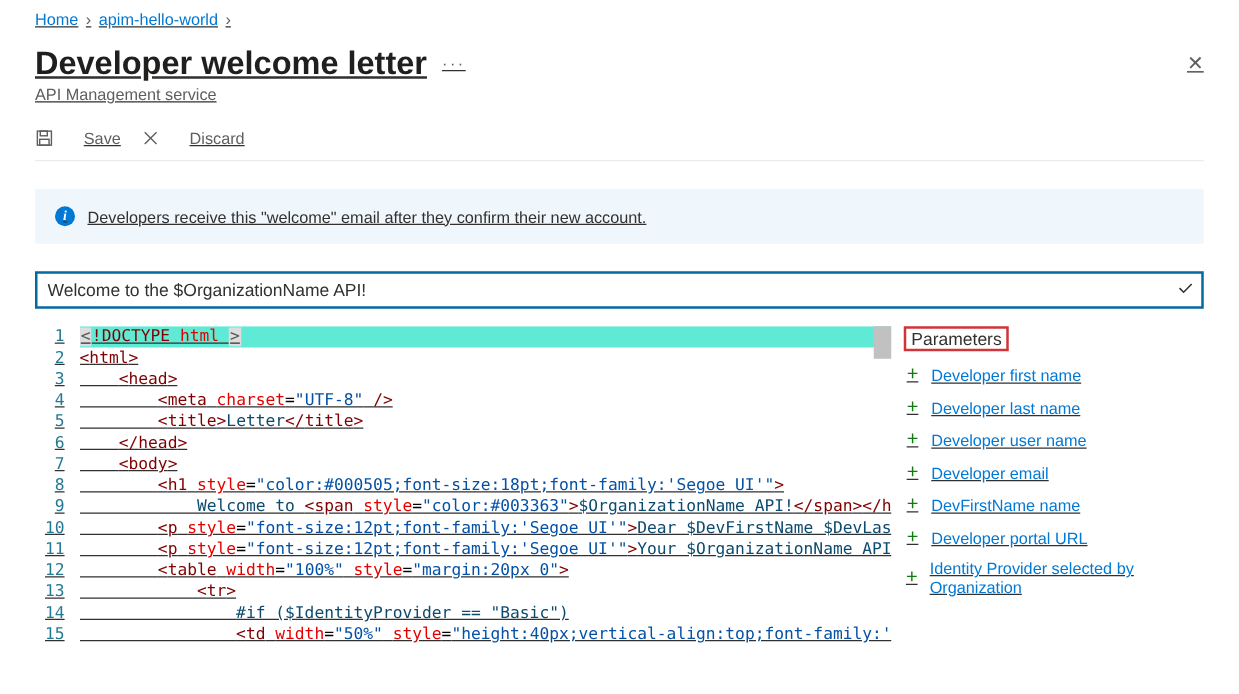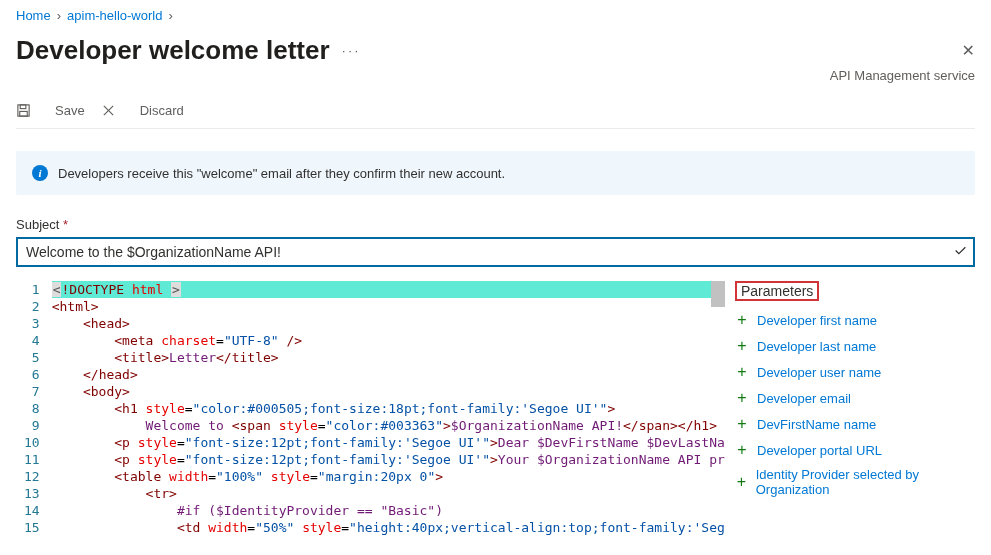--- a/index.html
+++ b/index.html
@@ -1,24 +1,24 @@
 <!DOCTYPE html>
 <html><head>
 <meta charset="utf-8">
 <style>
 * { margin: 0; padding: 0; box-sizing: border-box; }
 body { font-family: "Segoe UI", -apple-system, sans-serif; font-size: 13px; color: #323130; background: #fff; }
-.page { padding: 8px 16px; }
+.page { padding: 8px 28px; text-decoration: underline; }
 .breadcrumb { display: flex; align-items: center; gap: 6px; color: #0078d4; font-size: 13px; margin-bottom: 12px; }
 .breadcrumb .sep { color: #605e5c; }
 .title-row { display: flex; align-items: center; gap: 12px; margin-bottom: 2px; }
 .title { font-size: 26px; font-weight: 600; color: #201f1e; }
 .ellipsis { color: #605e5c; font-size: 13px; letter-spacing: 2px; }
 .close-x { margin-left: auto; color: #605e5c; font-size: 16px; cursor: pointer; }
-.subtitle { color: #605e5c; font-size: 13px; margin-bottom: 14px; text-align: right; }
+.subtitle { color: #605e5c; font-size: 13px; margin-bottom: 14px; }
 .toolbar { display: flex; gap: 16px; padding: 6px 0 10px; border-bottom: 1px solid #edebe9; margin-bottom: 22px; }
 .toolbar button { background: none; border: none; display: flex; align-items: center; gap: 24px; color: #605e5c; font-size: 13px; cursor: pointer; font-family: inherit; }
 .toolbar svg { width: 15px; height: 15px; }
 .info-banner { background: #eff6fc; border-radius: 2px; padding: 14px 16px; display: flex; align-items: center; gap: 10px; margin-bottom: 22px; }
 .info-icon { width: 16px; height: 16px; border-radius: 50%; background: #0078d4; color: #fff; display: flex; align-items: center; justify-content: center; font-size: 11px; font-weight: 700; font-style: italic; font-family: Georgia, serif; flex-shrink: 0; }
 .field-label { font-size: 13px; color: #323130; margin-bottom: 5px; }
 .req { color: #a4262c; }
 .subject-input { width: 100%; border: 2px solid #0369a1; padding: 5px 28px 5px 8px; font-size: 14px; font-family: inherit; color: #323130; position: relative; }
 .subject-wrap { position: relative; margin-bottom: 14px; }
 .subject-check { position: absolute; right: 8px; top: 50%; transform: translateY(-50%); color: #323130; }
@@ -27,21 +27,21 @@
 .gutter { text-align: right; color: #237893; padding: 0 12px 0 8px; user-select: none; background: #fff; }
 .gutter div { height: 17px; }
 .code { white-space: pre; color: #333; overflow: hidden; }
 .code .line { height: 17px; display: block; }
 .code .line.hl { background: #5eead4; }
 .tag-br { color: #800000; }
 .tag-name { color: #800000; }
 .attr-name { color: #e50000; }
 .attr-eq { color: #000; }
 .attr-val { color: #0451a5; }
-.txt { color: #701a75; }
+.txt { color: #0c4a6e; }
 .marker { background: #ddd; color: #555; padding: 0 1px; }
 .scrollbar-v { position: absolute; right: 0; top: 0; width: 14px; height: 26px; background: #c1c1c1; }
 .params-panel { width: 250px; padding-left: 10px; flex-shrink: 0; }
 .params-header { border: 2px solid #d13438; padding: 0 4px; font-size: 14px; color: #323130; display: inline-block; margin-bottom: 6px; }
 .param-item { display: flex; align-items: center; gap: 8px; padding: 4px 0; color: #0078d4; font-size: 13px; cursor: pointer; }
 .plus { color: #107c10; font-size: 16px; font-weight: 300; width: 14px; text-align: center; }
 </style>
 </head>
 <body>
 
@@ -76,23 +76,20 @@
         </svg>
       <span>Discard</span>
     </button>
   </div>
 
   <div class="info-banner">
     <span class="info-icon">i</span>
     <span>Developers receive this "welcome" email after they confirm their new account.</span>
   </div>
 
-  <div class="field-label">
-    <span>Subject</span> <span class="req">*</span>
-  </div>
   <div class="subject-wrap">
     <input class="subject-input" value="Welcome to the $OrganizationName API!" style="">
     <span class="subject-check">
       <svg width="13" height="13" viewBox="0 0 16 16" fill="none" stroke="#323130" stroke-width="1.5">
           <polyline points="2,8 6,12 14,4"></polyline>
         </svg>
     </span>
   </div>
 
   <div class="editor-area">

